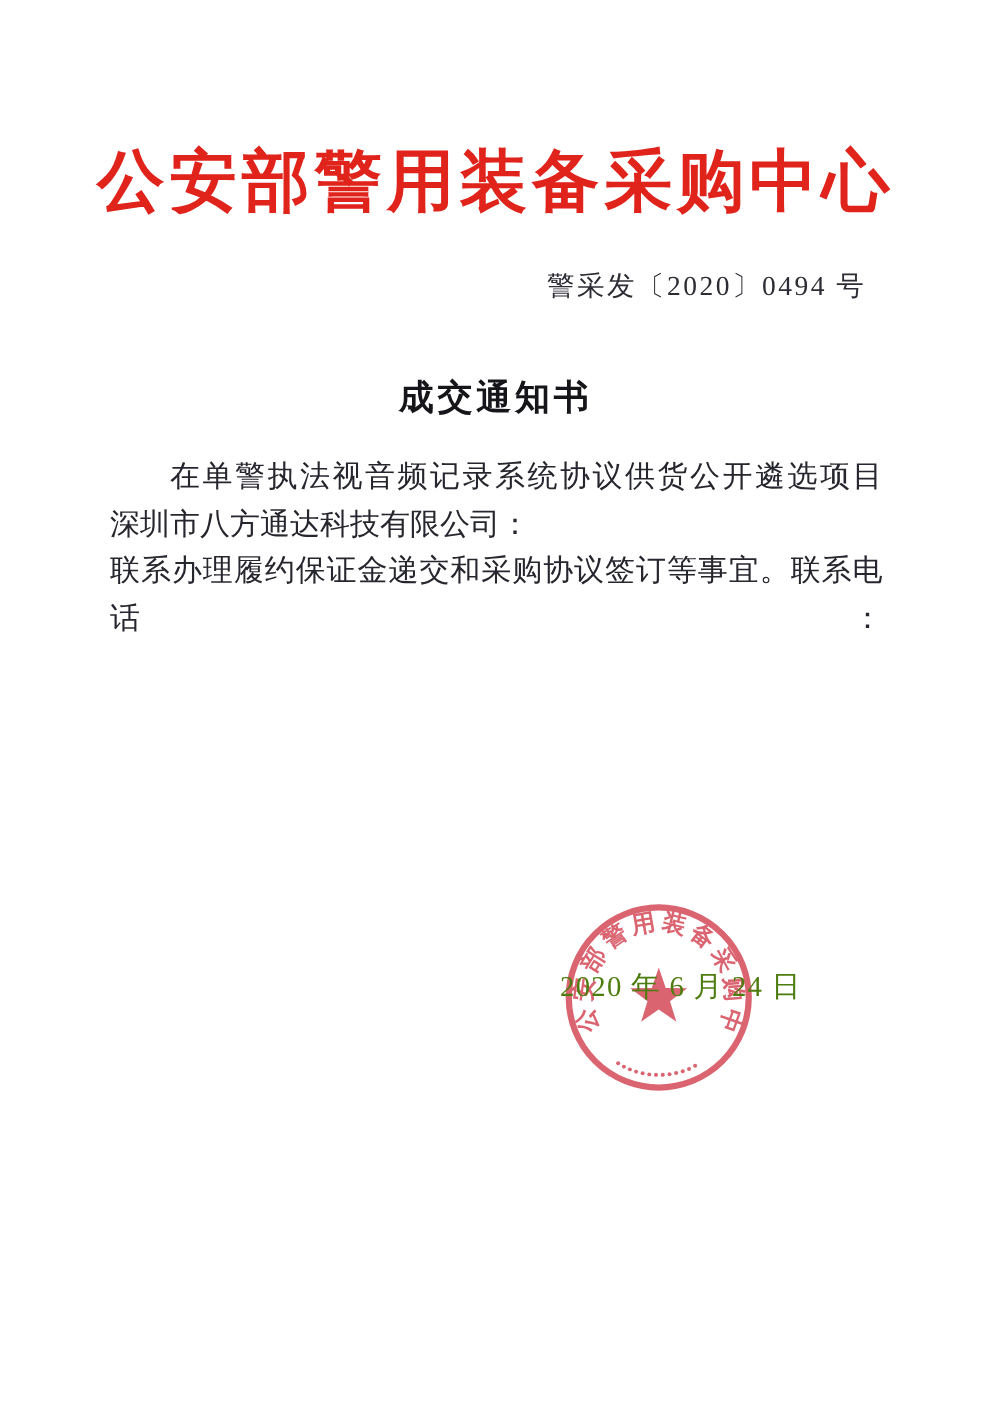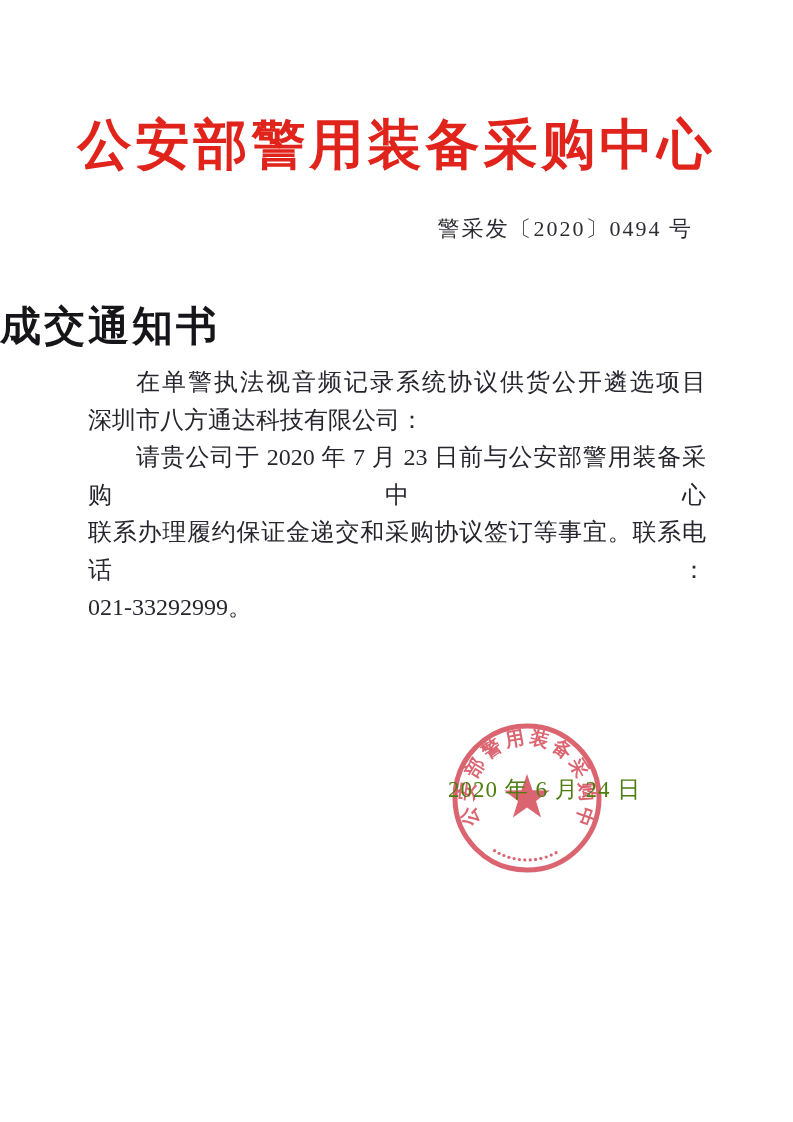--- a/index.html
+++ b/index.html
@@ -11,21 +11,21 @@
     position:absolute; top:116px; left:0; width:100%;
     text-align:center; font-size:54px; font-weight:bold;
     letter-spacing:4px; color:#e0241c; line-height:1.1; white-space:nowrap;
   }
   .doc-number {
     position:absolute; top:214px; right:100px;
     font-size:22px; color:#2c2c34; letter-spacing:2px; white-space:nowrap;
   }
   .notice-heading {
     position:absolute; top:299px; left:0; width:100%;
-    text-align:left; font-size:41px; font-weight:bold;
+    text-align:center; font-size:28px; font-weight:bold;
     letter-spacing:3px; color:#15151a; white-space:nowrap;
   }
   .body-block {
     position:absolute; left:88px; top:364px; width:618px;
     font-size:24px; line-height:37.5px; color:#26262e;
   }
   .body-line { min-height:37.5px; }
   .body-line.indent { text-indent:48px; }
   .body-line.j {
     text-align:justify; text-align-last:justify; text-justify:inter-character;
@@ -47,23 +47,21 @@
 
   <div class="letterhead-title">公安部警用装备采购中心</div>
 
   <div class="doc-number">警采发〔2020〕0494 号</div>
 
   <div class="notice-heading">成交通知书</div>
 
   <div class="body-block">
     <div class="body-line indent j">在单警执法视音频记录系统协议供货公开遴选项目</div>
     <div class="body-line">深圳市八方通达科技有限公司：</div>
-    <div class="body-line indent j">请贵公司于 2020 年 7 月 23 日前与公安部警用装备采购中心</div>
     <div class="body-line j">联系办理履约保证金递交和采购协议签订等事宜。联系电话：</div>
-    <div class="body-line">021-33292999。</div>
   </div>
 
   <svg class="seal" viewBox="0 0 156 156" xmlns="http://www.w3.org/2000/svg">
     <circle cx="78" cy="78" r="72" fill="none" stroke="#d5505e" stroke-width="5"></circle>
     <polygon fill="#d5505e" points="78,54 83.6,70.3 100.8,70.6 87,80.9 92.1,97.4 78,87.5 63.9,97.4 69,80.9 55.2,70.6 72.4,70.3"></polygon>
     <path id="sealArc" d="M 30.3 103.3 A 54 54 0 1 1 125.7 103.3" fill="none"></path>
     <text class="seal-arc-text">
       <textPath href="#sealArc" startOffset="0">公安部警用装备采购中心</textPath>
     </text>
     <g fill="#d5505e">

